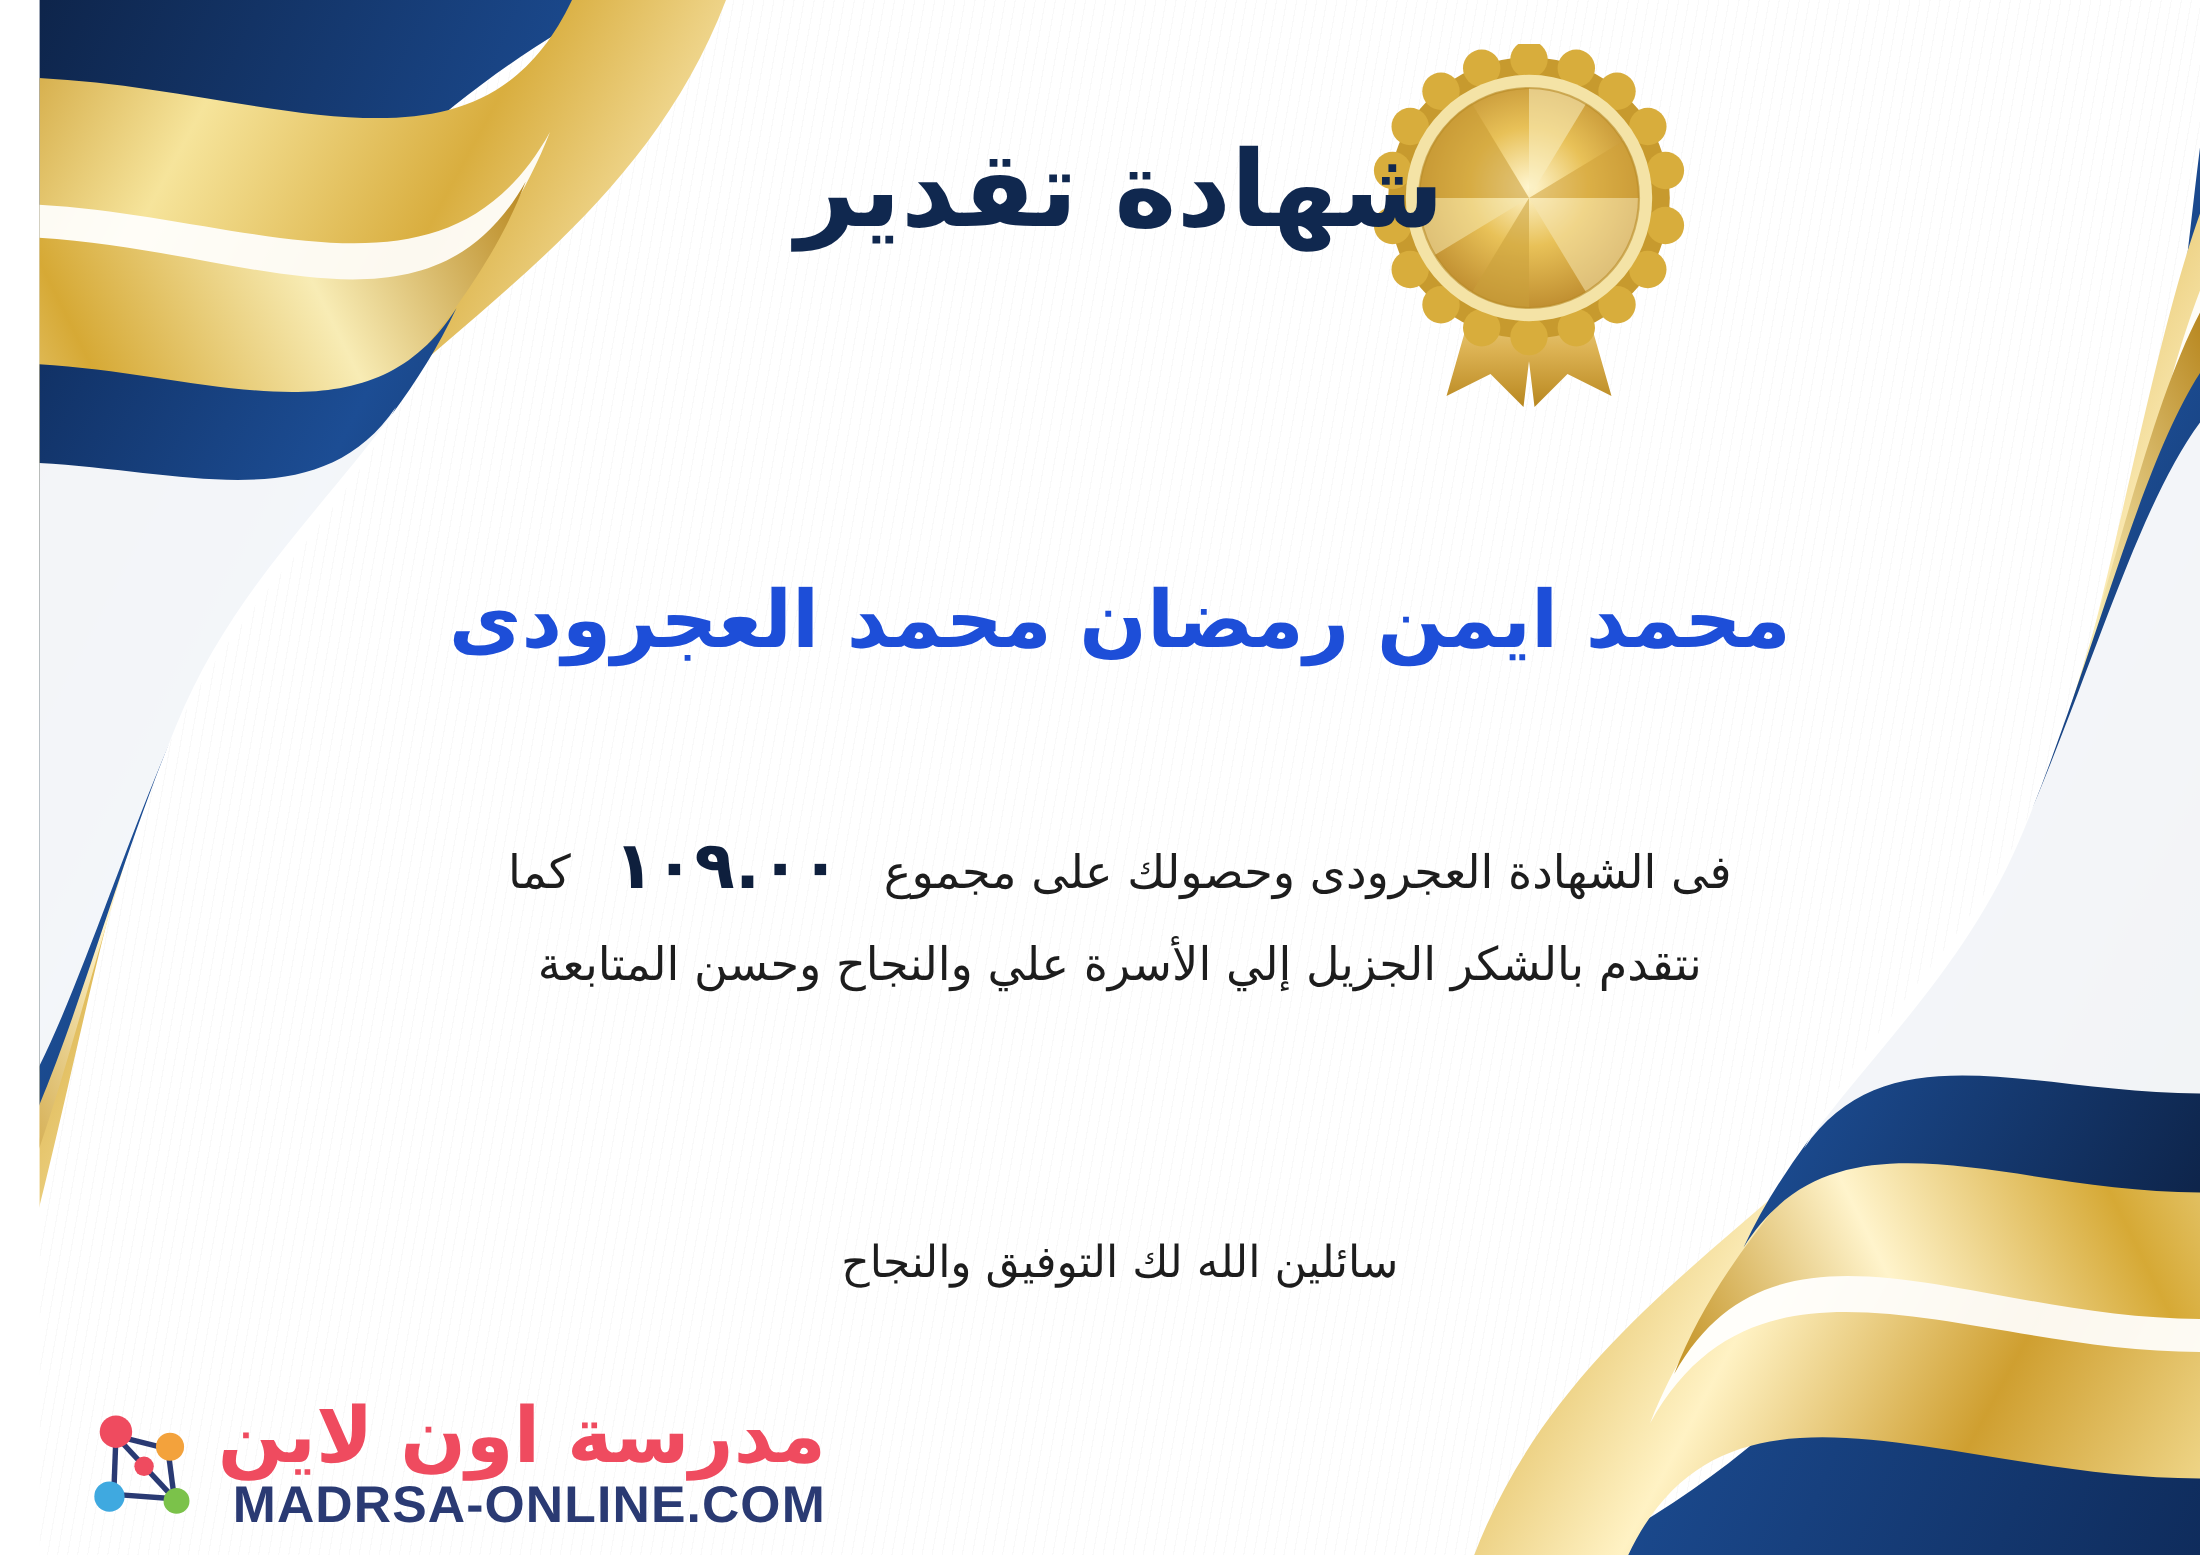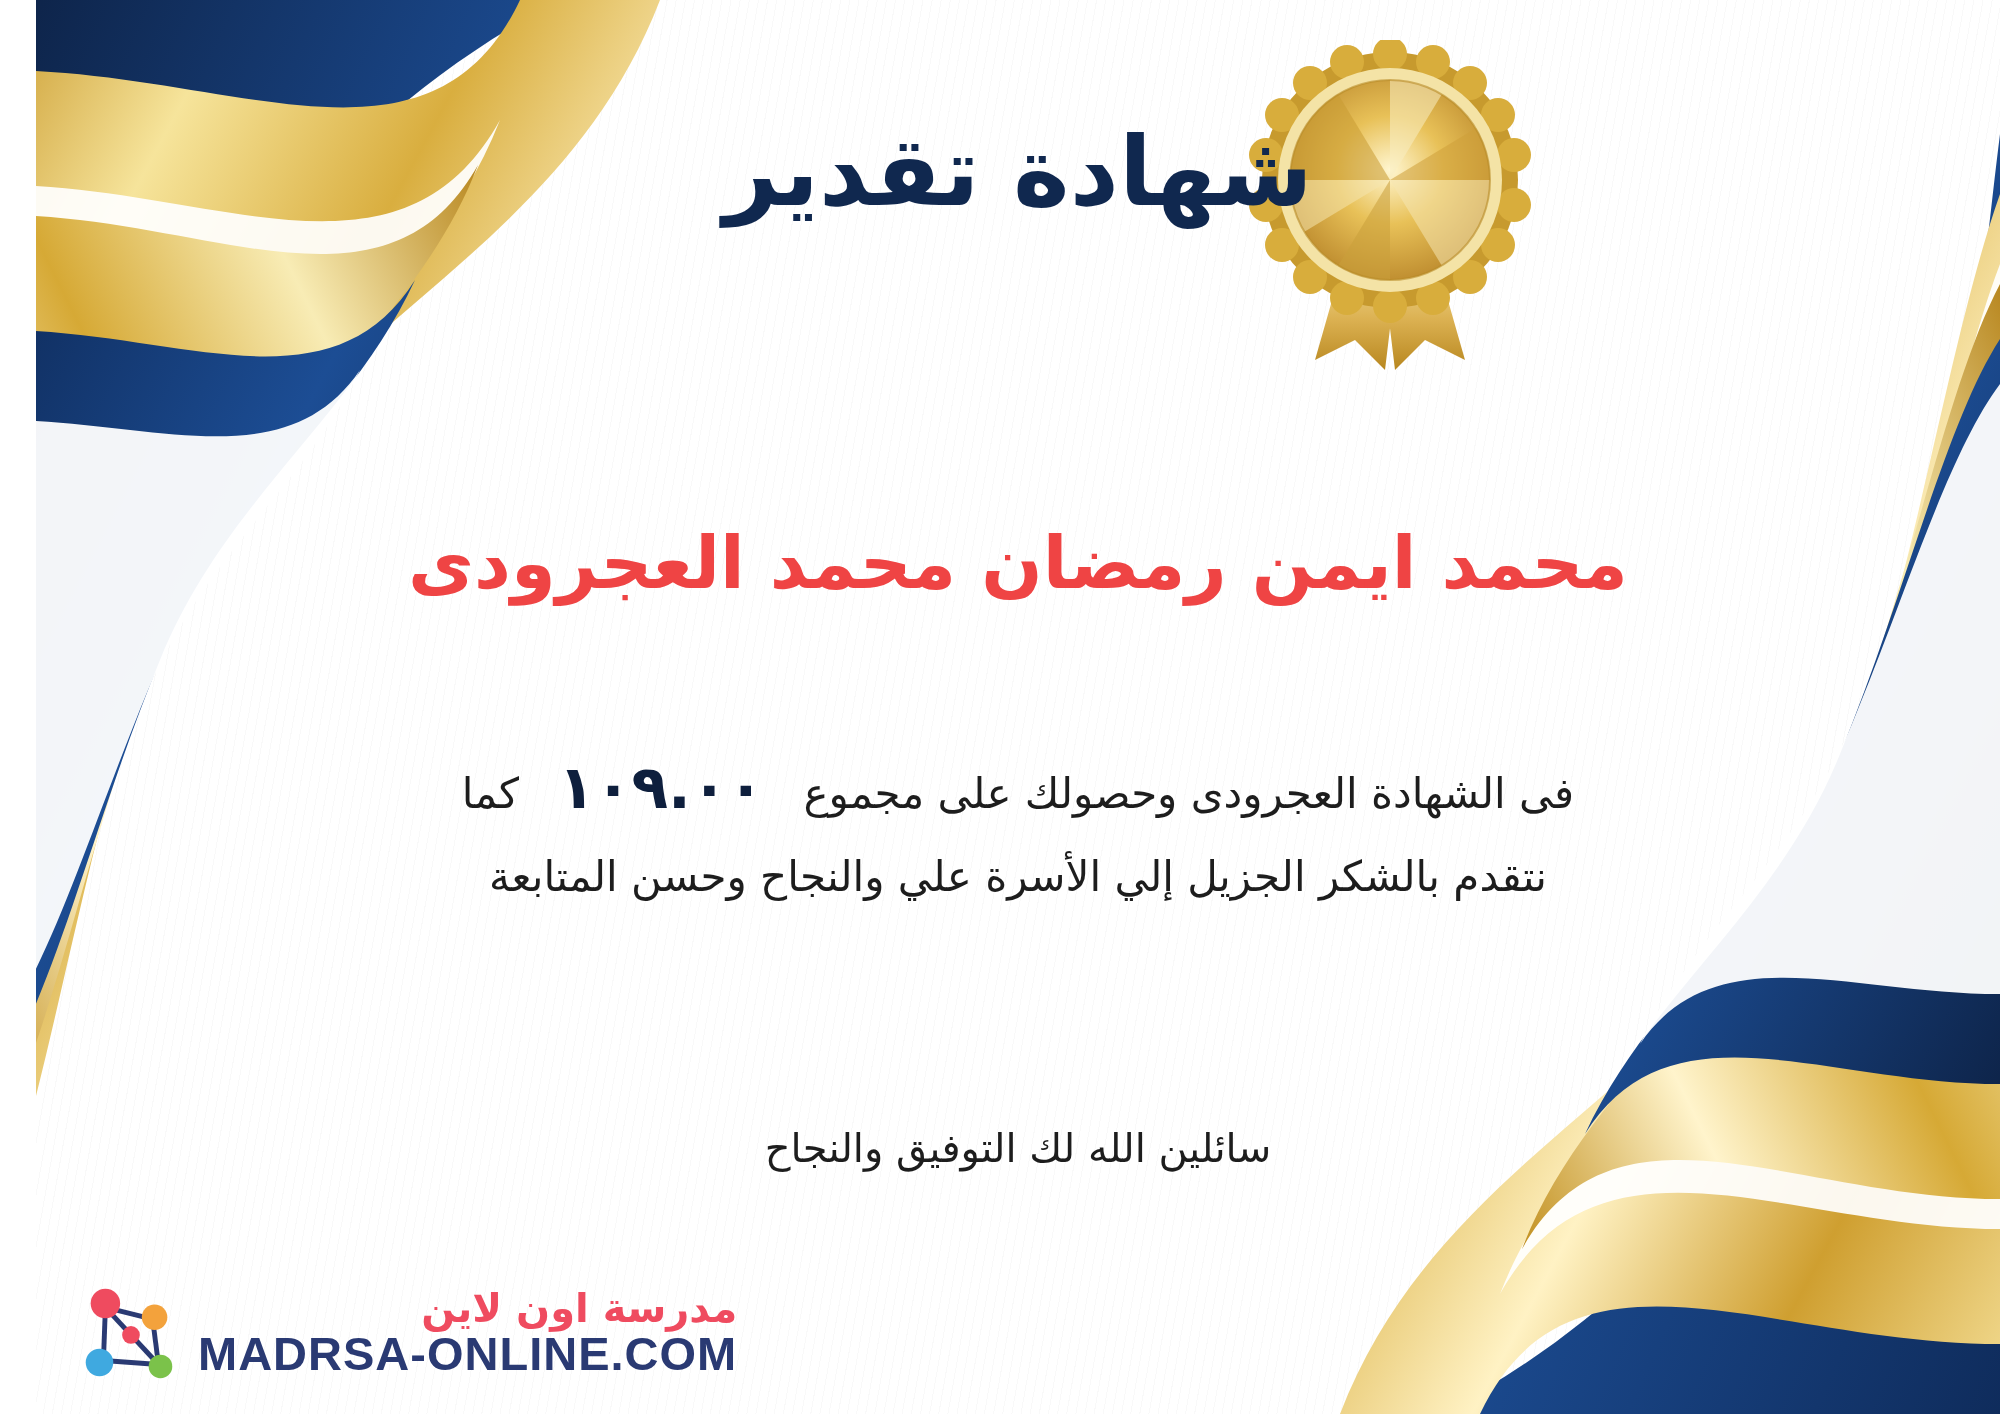--- a/index.html
+++ b/index.html
@@ -82,21 +82,21 @@
     line-height: 1.1;
   }
 
   .recipient-name {
     position: absolute;
     top: 520px;
     left: 0;
     right: 0;
     font-size: 72px;
     font-weight: bold;
-    color: #ef4444;
+    color: #1d4ed8;
     line-height: 1.2;
   }
 
   .body-text {
     position: absolute;
     top: 735px;
     left: 200px;
     right: 200px;
     font-size: 42px;
     color: #1d1d1d;
@@ -132,21 +132,21 @@
     align-items: center;
     gap: 10px;
     direction: rtl;
   }
   .brand-texts {
     display: flex;
     flex-direction: column;
     align-items: flex-start;
   }
   .brand-ar {
-    font-size: 40px;
+    font-size: 70px;
     font-weight: bold;
     color: #ef4b5f;
     line-height: 1.05;
     letter-spacing: -1px;
     direction: rtl;
   }
   .brand-url {
     font-size: 47px;
     font-weight: bold;
     color: #2a3a73;

